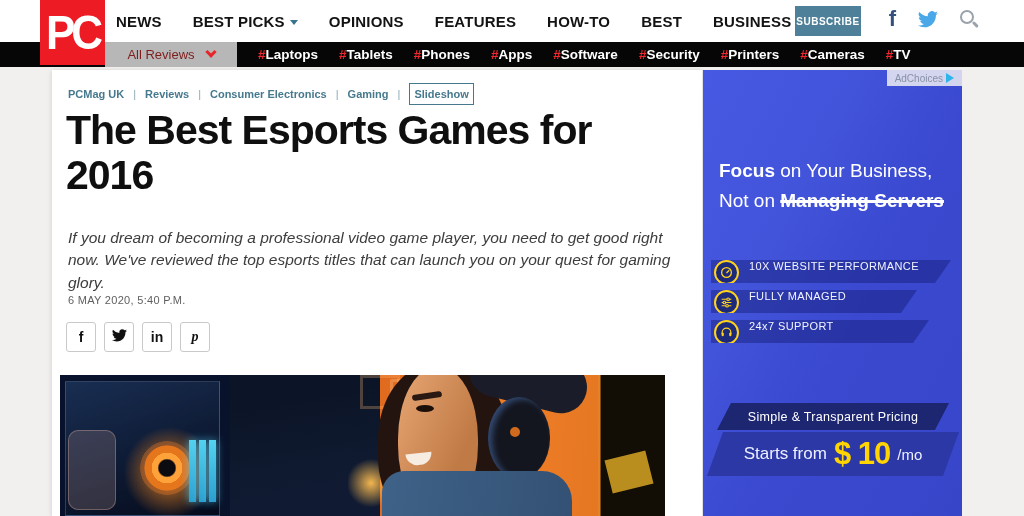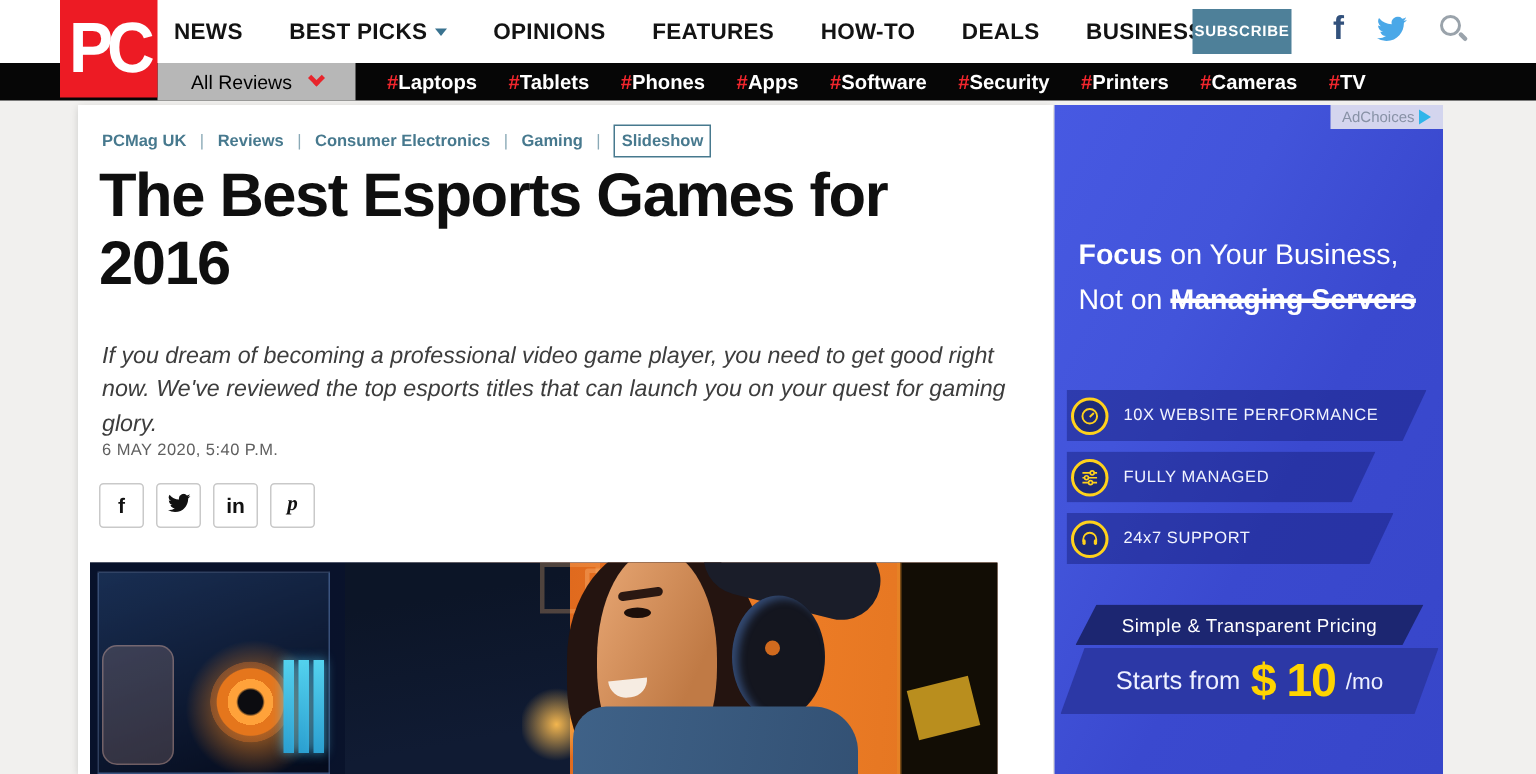--- a/index.html
+++ b/index.html
@@ -20,21 +20,21 @@
                    color:#fff; font-family:inherit; font-size:10px; font-weight:700; letter-spacing:.5px; cursor:pointer; z-index:25; }
   .hdr-fb { position:absolute; right:128px; top:8px; font-size:22px; font-weight:700; color:#32517c; cursor:pointer; z-index:25; line-height:1; }
   .hdr-tw { position:absolute; right:86px; top:11px; cursor:pointer; z-index:25; }
   .hdr-search { position:absolute; right:50px; top:10px; width:14px; height:14px; border:2px solid #9aa3ab; border-radius:50%; cursor:pointer; z-index:25; }
   .hdr-search::after { content:""; position:absolute; left:10px; top:11px; width:7px; height:2.5px; background:#9aa3ab; transform:rotate(45deg); border-radius:2px; }
 
   
   .blackbar { position:absolute; top:42px; left:0; width:1024px; height:25px; background:#060606; z-index:20; }
   .reviews-seg { position:absolute; left:105px; top:42px; width:132px; height:25px; background:#b7b7b7; z-index:22;
                  display:flex; align-items:center; justify-content:center; gap:12px; cursor:pointer; }
-  .reviews-seg .lbl { font-size:13px; color:#000000; }
+  .reviews-seg .lbl { font-size:13px; color:#7f1d1d; }
   .chev-red { width:8px; height:8px; border-right:3px solid #e8242b; border-bottom:3px solid #e8242b; transform:rotate(45deg); margin-top:-5px; }
   .tags { position:absolute; left:258px; top:42px; height:25px; display:flex; align-items:center; gap:21px; z-index:22; }
   .tag { font-size:13.5px; font-weight:700; color:#fff; cursor:pointer; white-space:nowrap; }
   .tag .hash { color:#f2262d; }
 
   
   .card { position:absolute; left:52px; top:70px; width:650px; height:446px; background:#fff; box-shadow:0 1px 5px rgba(0,0,0,.15); }
   .crumbs { position:absolute; left:16px; top:13px; display:flex; align-items:center; gap:9px; font-size:11px; font-weight:700; color:#47798e; }
   .crumbs .crumb { color:#47798e; cursor:pointer; }
   .crumb-sep { color:#8aa9b6; font-weight:400; }
@@ -91,21 +91,21 @@
   .cloud-body { right:0; bottom:0; width:30px; height:13px; border-radius:7px; }
   .cloud-bump1 { right:12px; bottom:5px; width:15px; height:15px; border-radius:50%; }
   .cloud-bump2 { right:3px; bottom:8px; width:10px; height:10px; border-radius:50%; }
   .sline { height:2.5px; border-radius:2px; }
   .s1 { left:3px; top:4px; width:15px; } .s2 { left:0; top:9px; width:11px; } .s3 { left:5px; top:14px; width:15px; }
   .brand { font-size:15px; font-weight:700; color:#fff; letter-spacing:1.5px; }
   .adhead { position:absolute; top:86px; left:16px; width:230px; font-size:19px; color:#fff; line-height:1.6; }
   .adhead b { font-weight:700; }
   .strike { font-weight:700; text-decoration:line-through; text-decoration-thickness:3px; }
   .features { position:absolute; top:190px; left:8px; display:flex; flex-direction:column; gap:7px; }
-  .feat { height:34px; display:flex; align-items:center; gap:10px; padding-left:3px;
+  .feat { height:23px; display:flex; align-items:flex-start; gap:10px; padding-left:3px;
           background:rgba(16,24,110,.42); clip-path:polygon(0 0,100% 0,calc(100% - 16px) 100%,0 100%); }
   .feat:nth-child(1){width:240px} .feat:nth-child(2){width:206px} .feat:nth-child(3){width:218px}
   .ficon { width:25px; height:25px; border-radius:50%; border:2px solid #ffd21c; background:#1d2a7a;
            display:flex; align-items:center; justify-content:center; flex-shrink:0; }
   .flabel { font-size:11px; color:#f2f4ff; letter-spacing:.4px; white-space:nowrap; }
   .pbar1 { position:absolute; top:333px; left:14px; width:232px; height:27px; background:#1c2671;
            clip-path:polygon(14px 0,100% 0,calc(100% - 14px) 100%,0 100%);
            display:flex; align-items:center; justify-content:center; font-size:12.5px; color:#fff; letter-spacing:.3px; }
   .pbar2 { position:absolute; top:362px; left:4px; width:252px; height:44px; background:#2c38a6;
            clip-path:polygon(16px 0,100% 0,calc(100% - 16px) 100%,0 100%);
@@ -117,21 +117,21 @@
 </head>
 <body>
 
 <div class="topbar">
   <nav class="mainnav">
     <a class="nav-item">NEWS</a>
     <a class="nav-item"><span>BEST PICKS</span><span class="caret-down"></span></a>
     <a class="nav-item">OPINIONS</a>
     <a class="nav-item">FEATURES</a>
     <a class="nav-item">HOW-TO</a>
-    <a class="nav-item">DEALS</a>
+    <a class="nav-item">BEST</a>
     <a class="nav-item">BUSINESS</a>
   </nav>
   <button class="subscribe-btn">SUBSCRIBE</button>
   <span class="hdr-fb">f</span>
   <span class="hdr-tw">
     <svg width="20" height="17" viewBox="0 0 24 20">
         <path fill="#4aa8e8" d="M24 2.3c-.9.4-1.8.7-2.8.8a4.9 4.9 0 0 0 2.1-2.7c-.9.6-2 1-3.1 1.2A4.9 4.9 0 0 0 11.8 6 13.9 13.9 0 0 1 1.6.9a4.9 4.9 0 0 0 1.5 6.6C2.3 7.5 1.5 7.3.9 6.9v.1c0 2.4 1.7 4.4 3.9 4.8-.7.2-1.5.2-2.2.1a4.9 4.9 0 0 0 4.6 3.4A9.9 9.9 0 0 1 0 17.2a13.9 13.9 0 0 0 7.5 2.2c9.1 0 14-7.5 14-14v-.6c1-.7 1.8-1.6 2.5-2.5z"></path>
       </svg>
   </span>
   <span class="hdr-search"></span>

